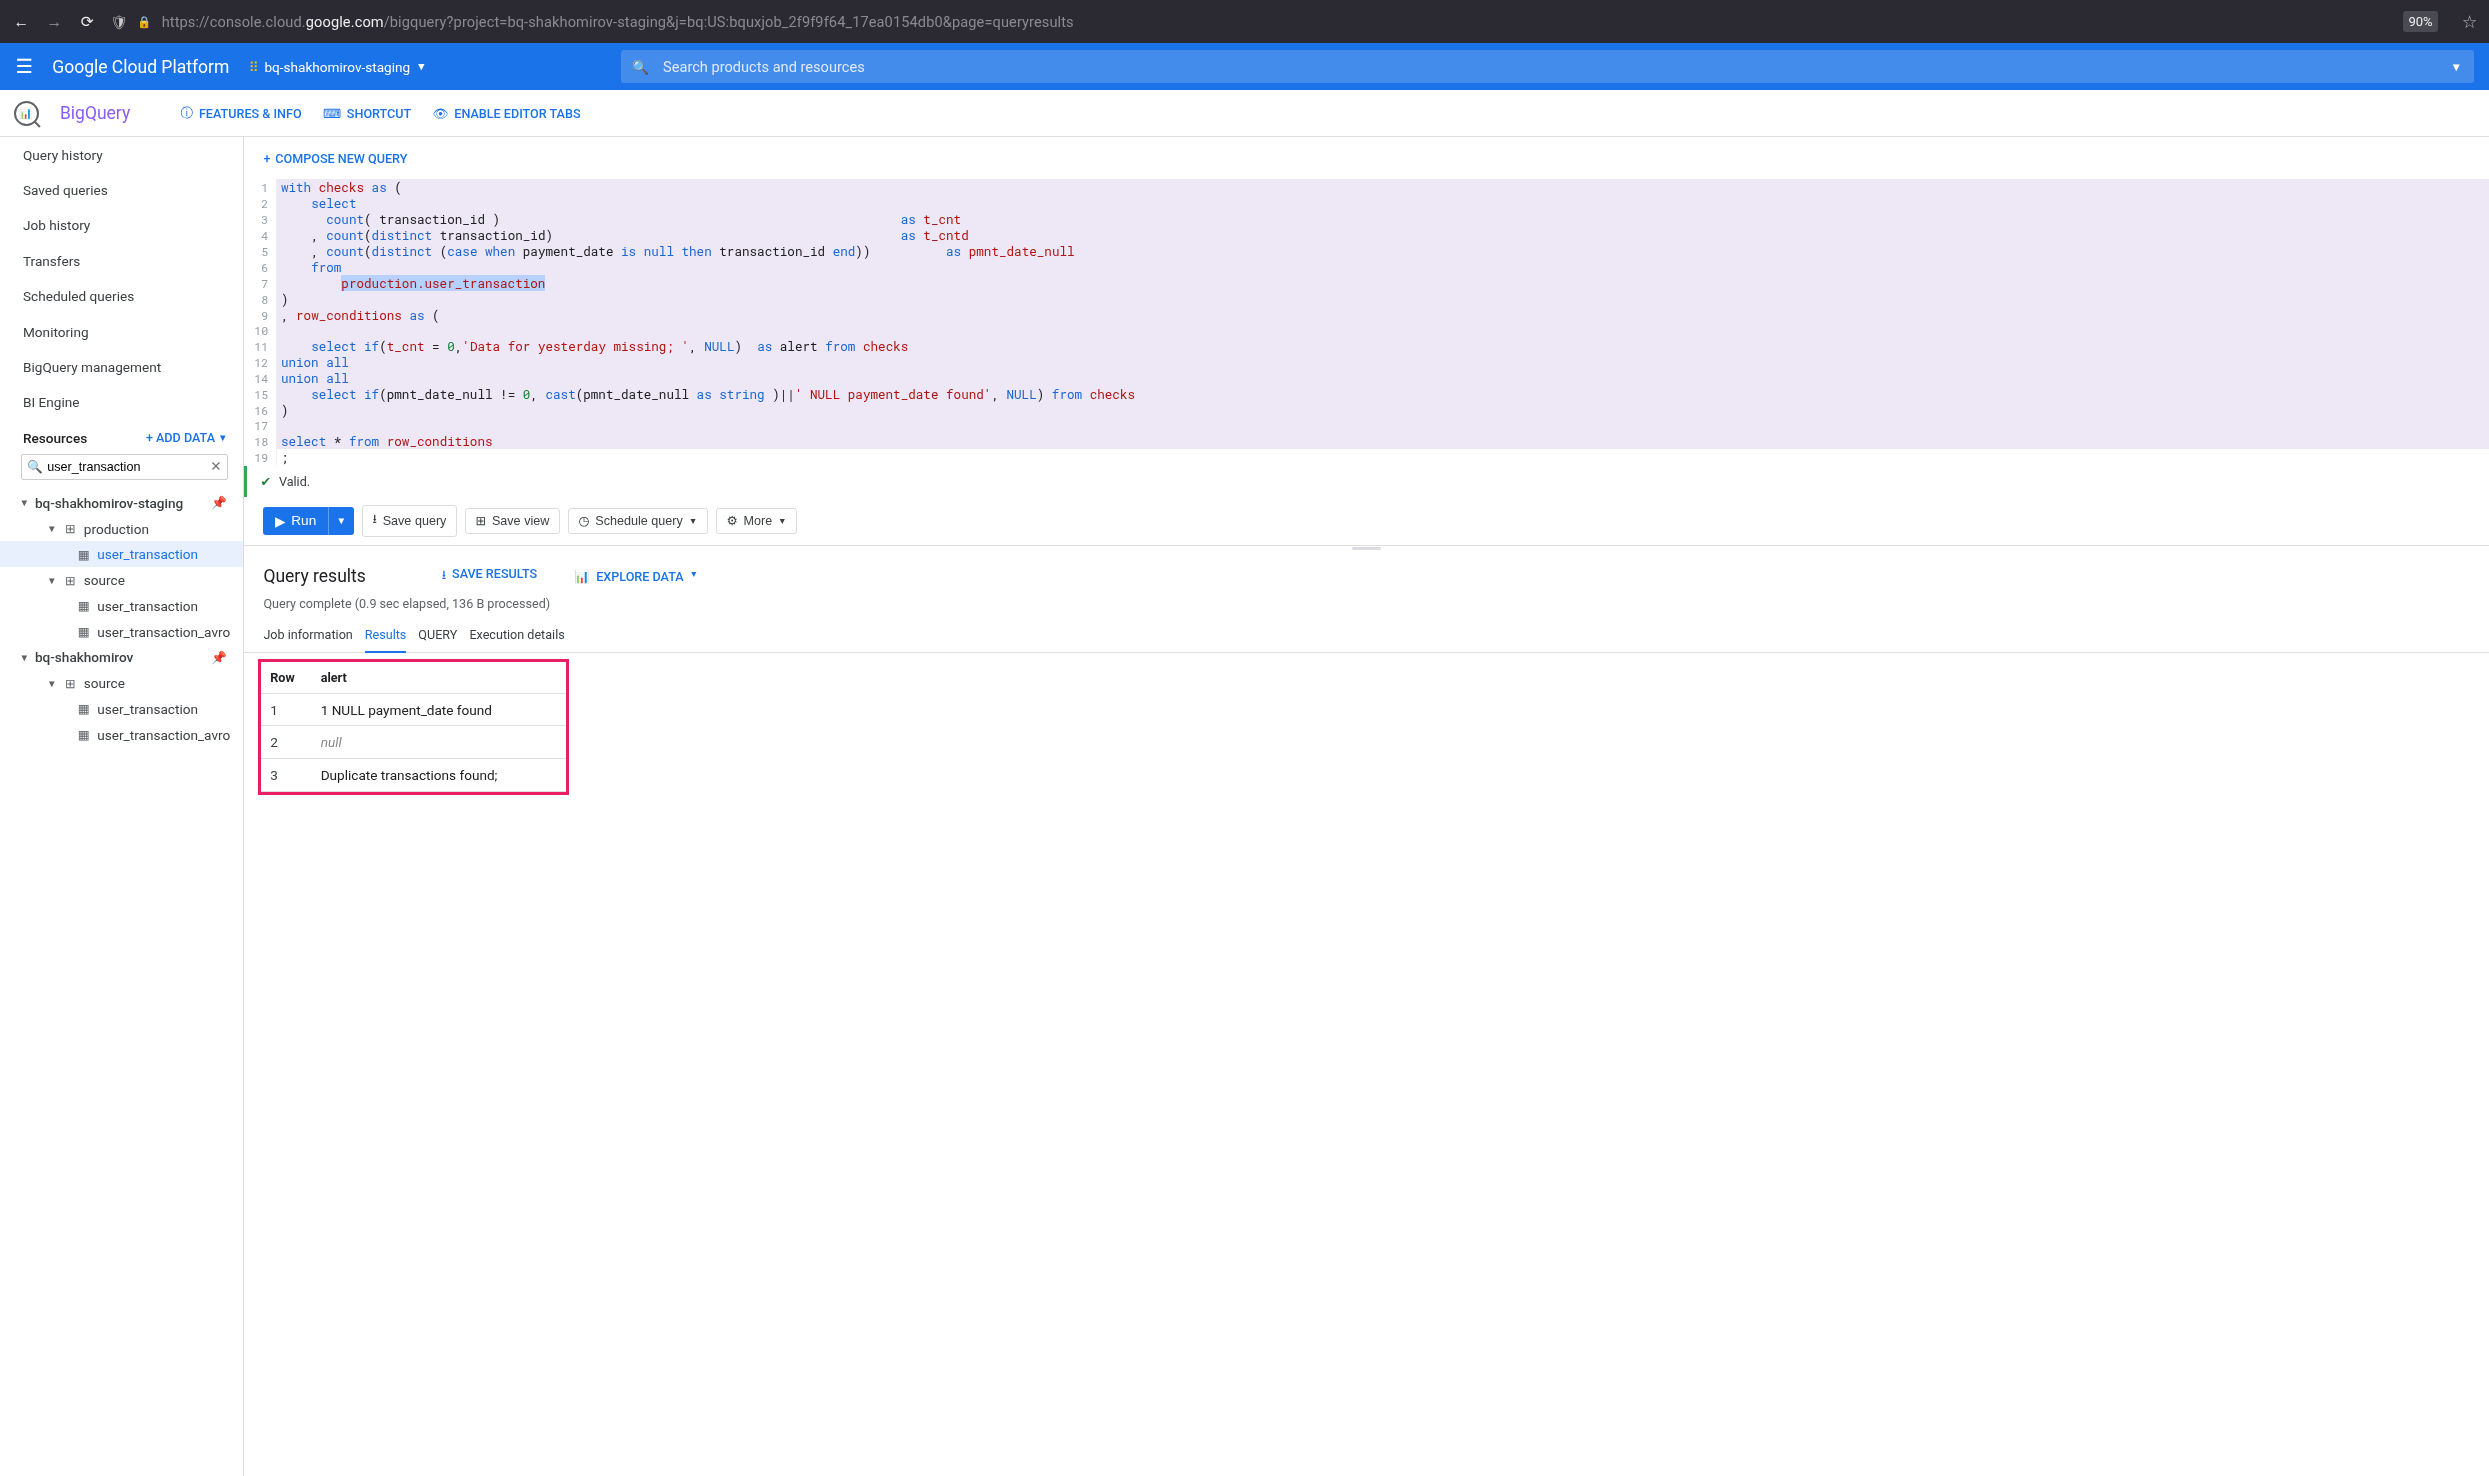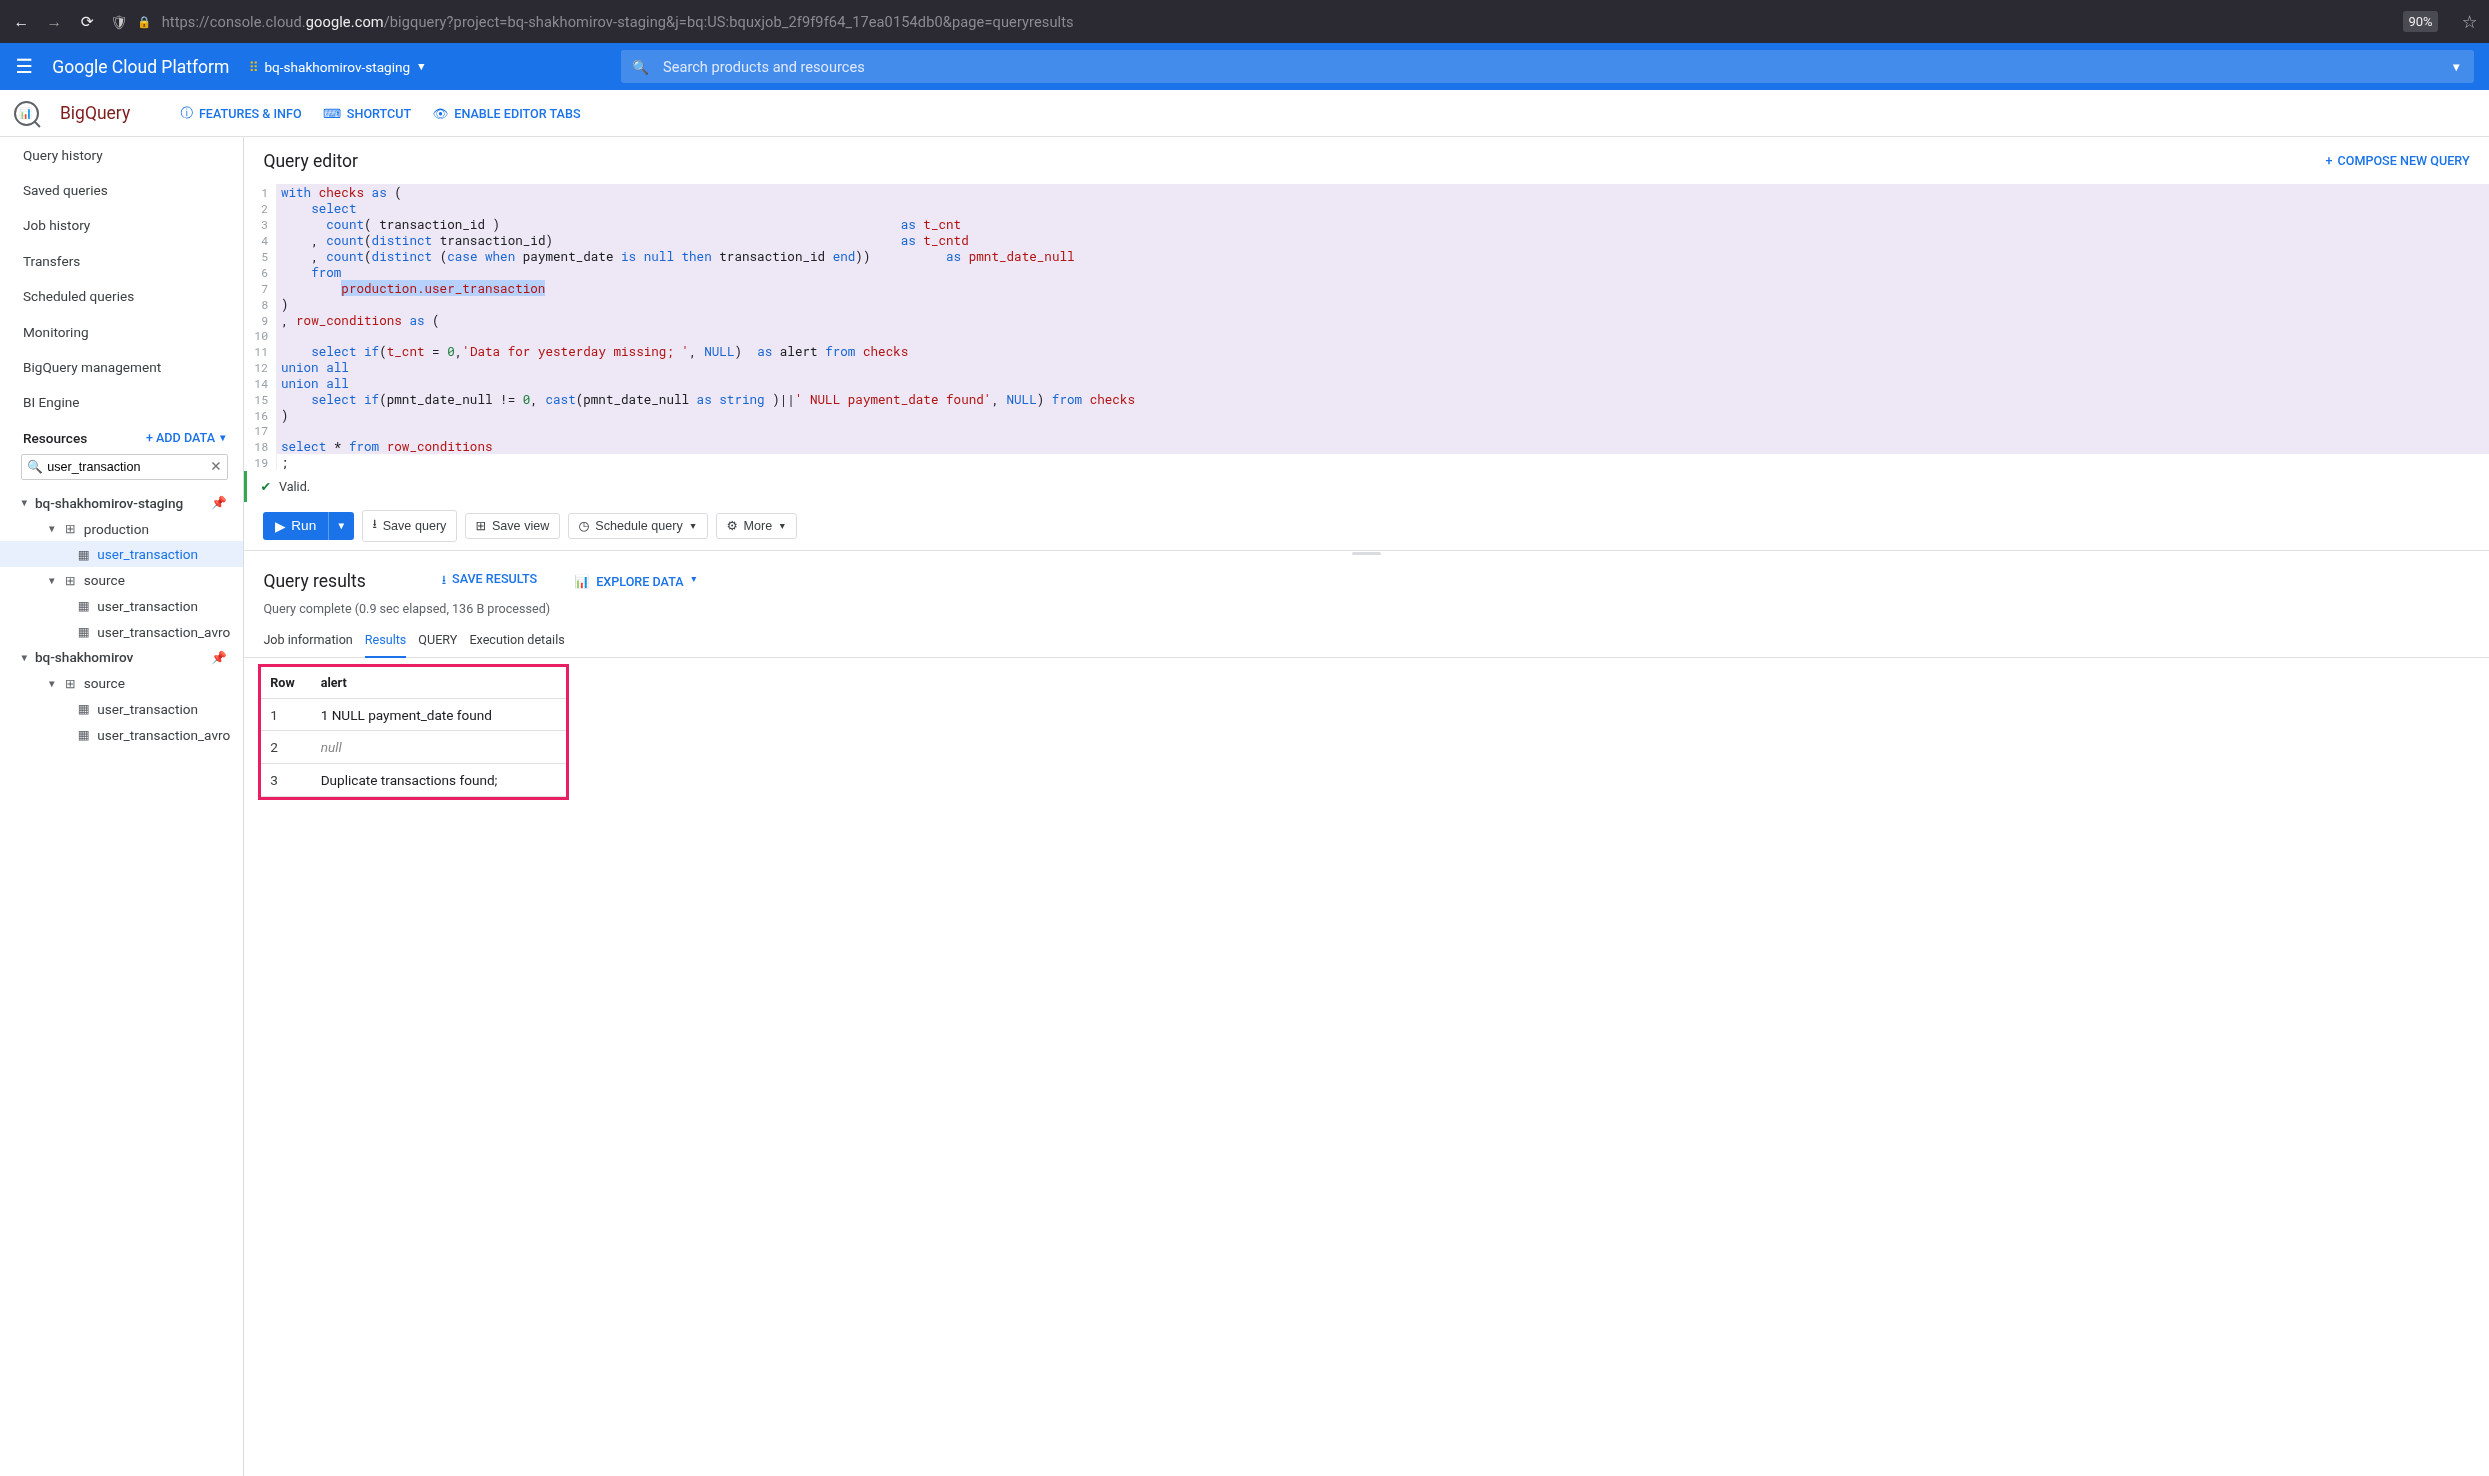--- a/index.html
+++ b/index.html
@@ -22,21 +22,21 @@
 .project-picker .dots { color:#fbbc04; font-size:13.6px; position:relative; }
 .project-picker .name { font-size:13.6px; }
 .search-box { flex:1; margin-left:175px; display:flex; align-items:center; background:rgba(255,255,255,0.18); border-radius:2.9px; height:33px; padding:0 11.6px; gap:13.6px; }
 .search-box .search-icon { font-size:13.6px; }
 .search-box .placeholder { color:#e0e9fb; font-size:14.6px; flex:1; }
 .search-box .chev { font-size:11.6px; }
 
 .bq-header { height:47px; display:flex; align-items:center; padding:0 13.6px; gap:21.3px; border-bottom:1px solid #e0e0e0; }
 .bq-header .bq-icon { width:25px; height:25px; border:2.4px solid #5f6368; border-radius:50%; position:relative; display:flex; align-items:center; justify-content:center; }
 .bq-header .bq-icon::after { content:''; position:absolute; width:7.8px; height:2.4px; background:#5f6368; bottom:-1.9px; right:-3.9px; transform:rotate(45deg); }
-.bq-header .bq-title { font-size:17.5px; color:#7f1d1d; margin-right:29px; }
+.bq-header .bq-title { font-size:17.5px; color:#8b5cf6; margin-right:29px; }
 .bq-header .hlink { color:#1a73e8; font-size:12.6px; font-weight:500; display:flex; align-items:center; gap:5.8px; cursor:pointer; }
 
 .main { display:flex; height:calc(100vh - 136px); }
 .sidebar { width:244px; border-right:1px solid #dadce0; overflow-y:auto; font-size:13.6px; }
 .sidebar .item { padding:9.7px 23px; cursor:pointer; color:#3c4043; }
 .sidebar .resources-hdr { display:flex; align-items:center; justify-content:space-between; padding:9.7px 15.5px 5.8px 23px; }
 .sidebar .resources-hdr .add { color:#1a73e8; font-weight:500; font-size:12.6px; display:flex; align-items:center; gap:2.9px; }
 .search-res { margin:2.9px 15.5px 7.8px 21.3px; position:relative; }
 .search-res input { width:100%; padding:4.9px 27px 4.9px 25px; border:1px solid #ccc; border-radius:1.9px; font-size:12.6px; }
 .search-res .sicon { position:absolute; left:5.8px; top:4.9px; color:#757575; font-size:12.6px; }
@@ -211,21 +211,20 @@
         </div>
       <div class="tree-row l3">
           <span class="ticon">▦</span>
           <span>user_transaction_avro</span>
         </div>
     </div>
   </div>
 
   <div class="content">
     <div class="qe-hdr">
-      <span class="title">Query editor</span>
       <span class="compose">
           <span>+</span>
           <span>COMPOSE NEW QUERY</span>
         </span>
     </div>
     <div class="editor">
 <div class="line">
           <span class="lno">1</span>
           <span class="code"><span class="k-kw">with</span> <span class="k-tbl">checks</span> <span class="k-kw">as</span> (</span>
         </div>

